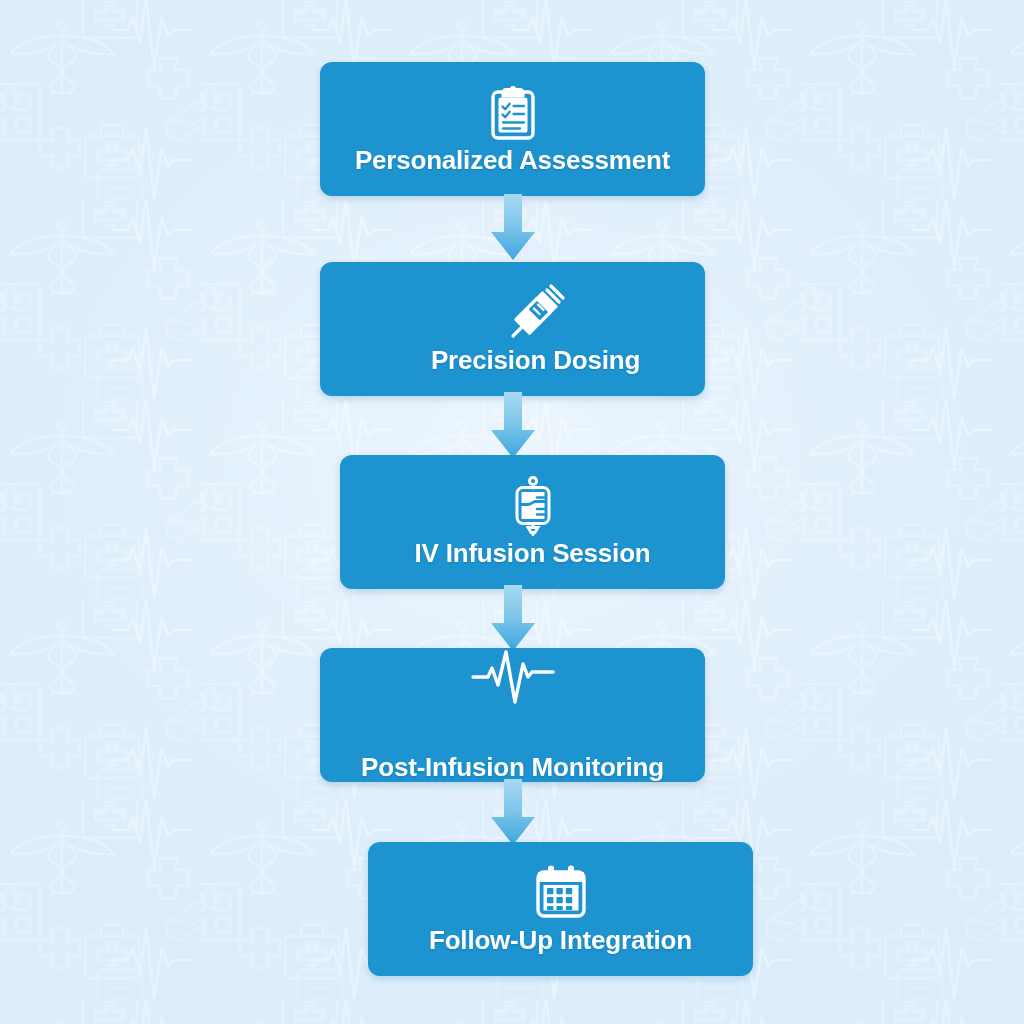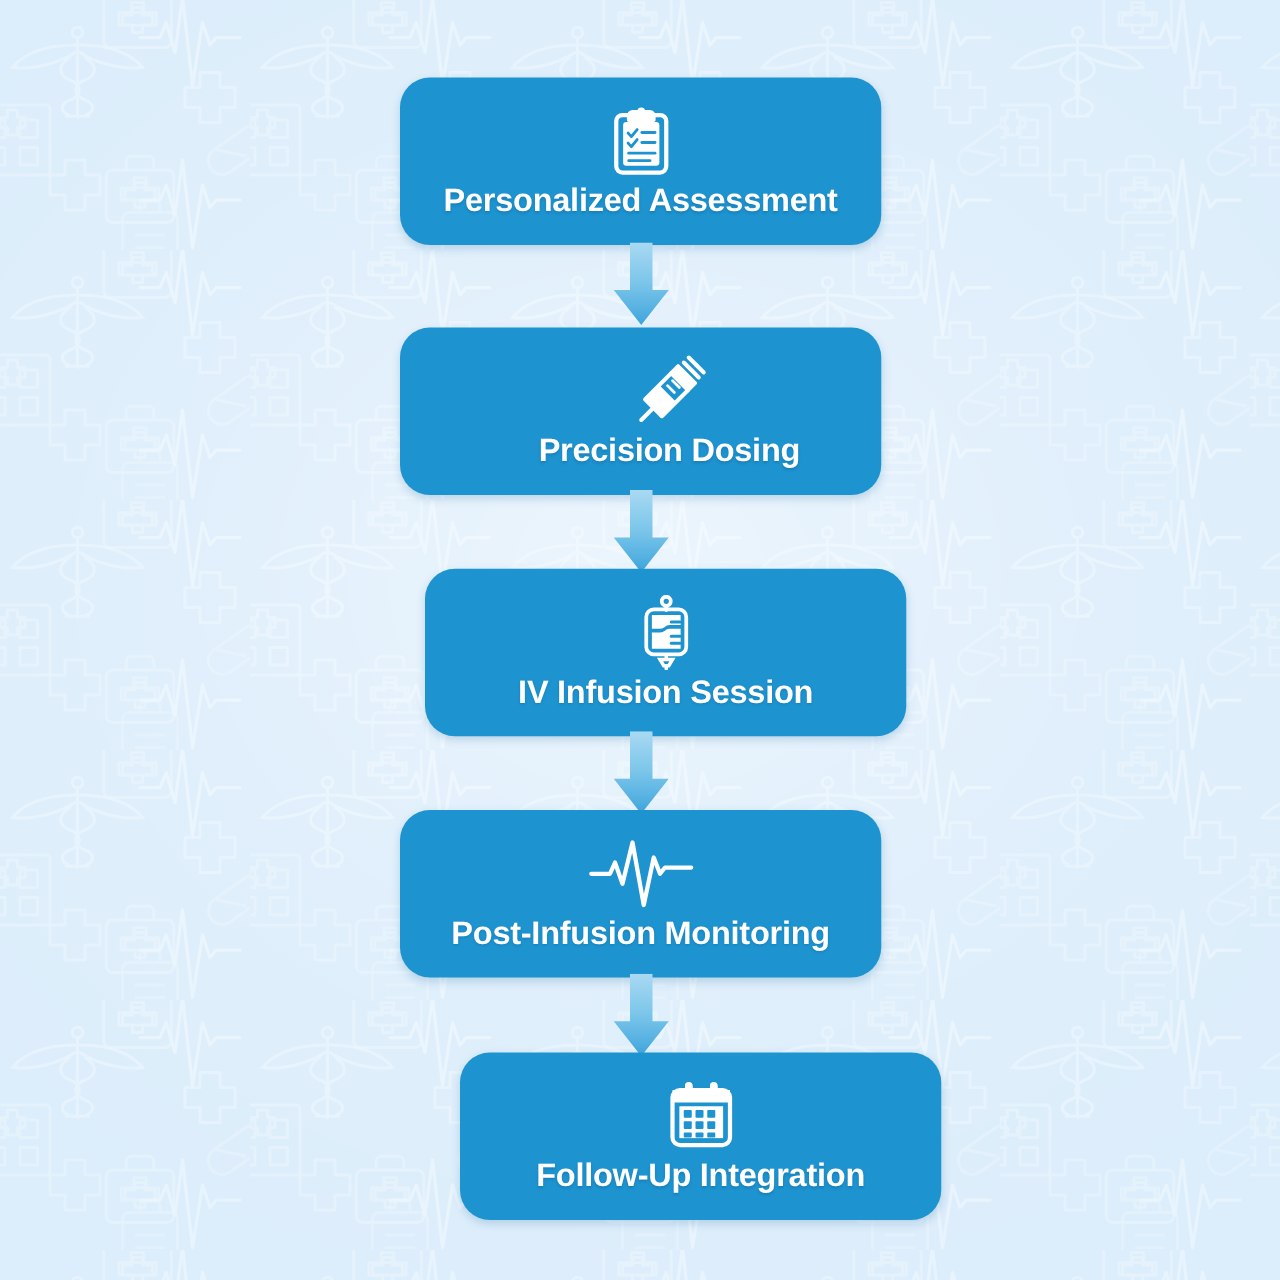--- a/index.html
+++ b/index.html
@@ -42,21 +42,21 @@
     width: 1024px;
     height: 1024px;
   }
 
   .node {
     position: absolute;
     left: 320px;
     width: 385px;
     height: 134px;
     background: #1d93d0;
-    border-radius: 24px;
+    border-radius: 12px;
     box-shadow: 0 3px 7px rgba(30,110,160,0.22);
     display: flex;
     flex-direction: column;
     align-items: center;
     justify-content: center;
     box-sizing: border-box;
   }
 
   .node-icon {
     height: 58px;
@@ -75,21 +75,21 @@
     text-align: center;
     line-height: 1.1;
     text-shadow: 0 1px 2px rgba(10,70,110,0.25);
     white-space: nowrap;
   }
 
   
   .node.n0 { top: 62px; }
   .node.n1 { top: 262px; padding-left: 46px; }
   .node.n2 { top: 455px; margin-left: 20px; }
-  .node.n3 { top: 648px; }
+  .node.n3 { top: 648px; justify-content: space-between; }
   .node.n4 { top: 842px; margin-left: 48px; }
 
   
   .arrow {
     position: absolute;
     left: 482px;
     width: 62px;
     height: 70px;
   }
   .arrow svg { display: block; width: 62px; height: 70px; }

